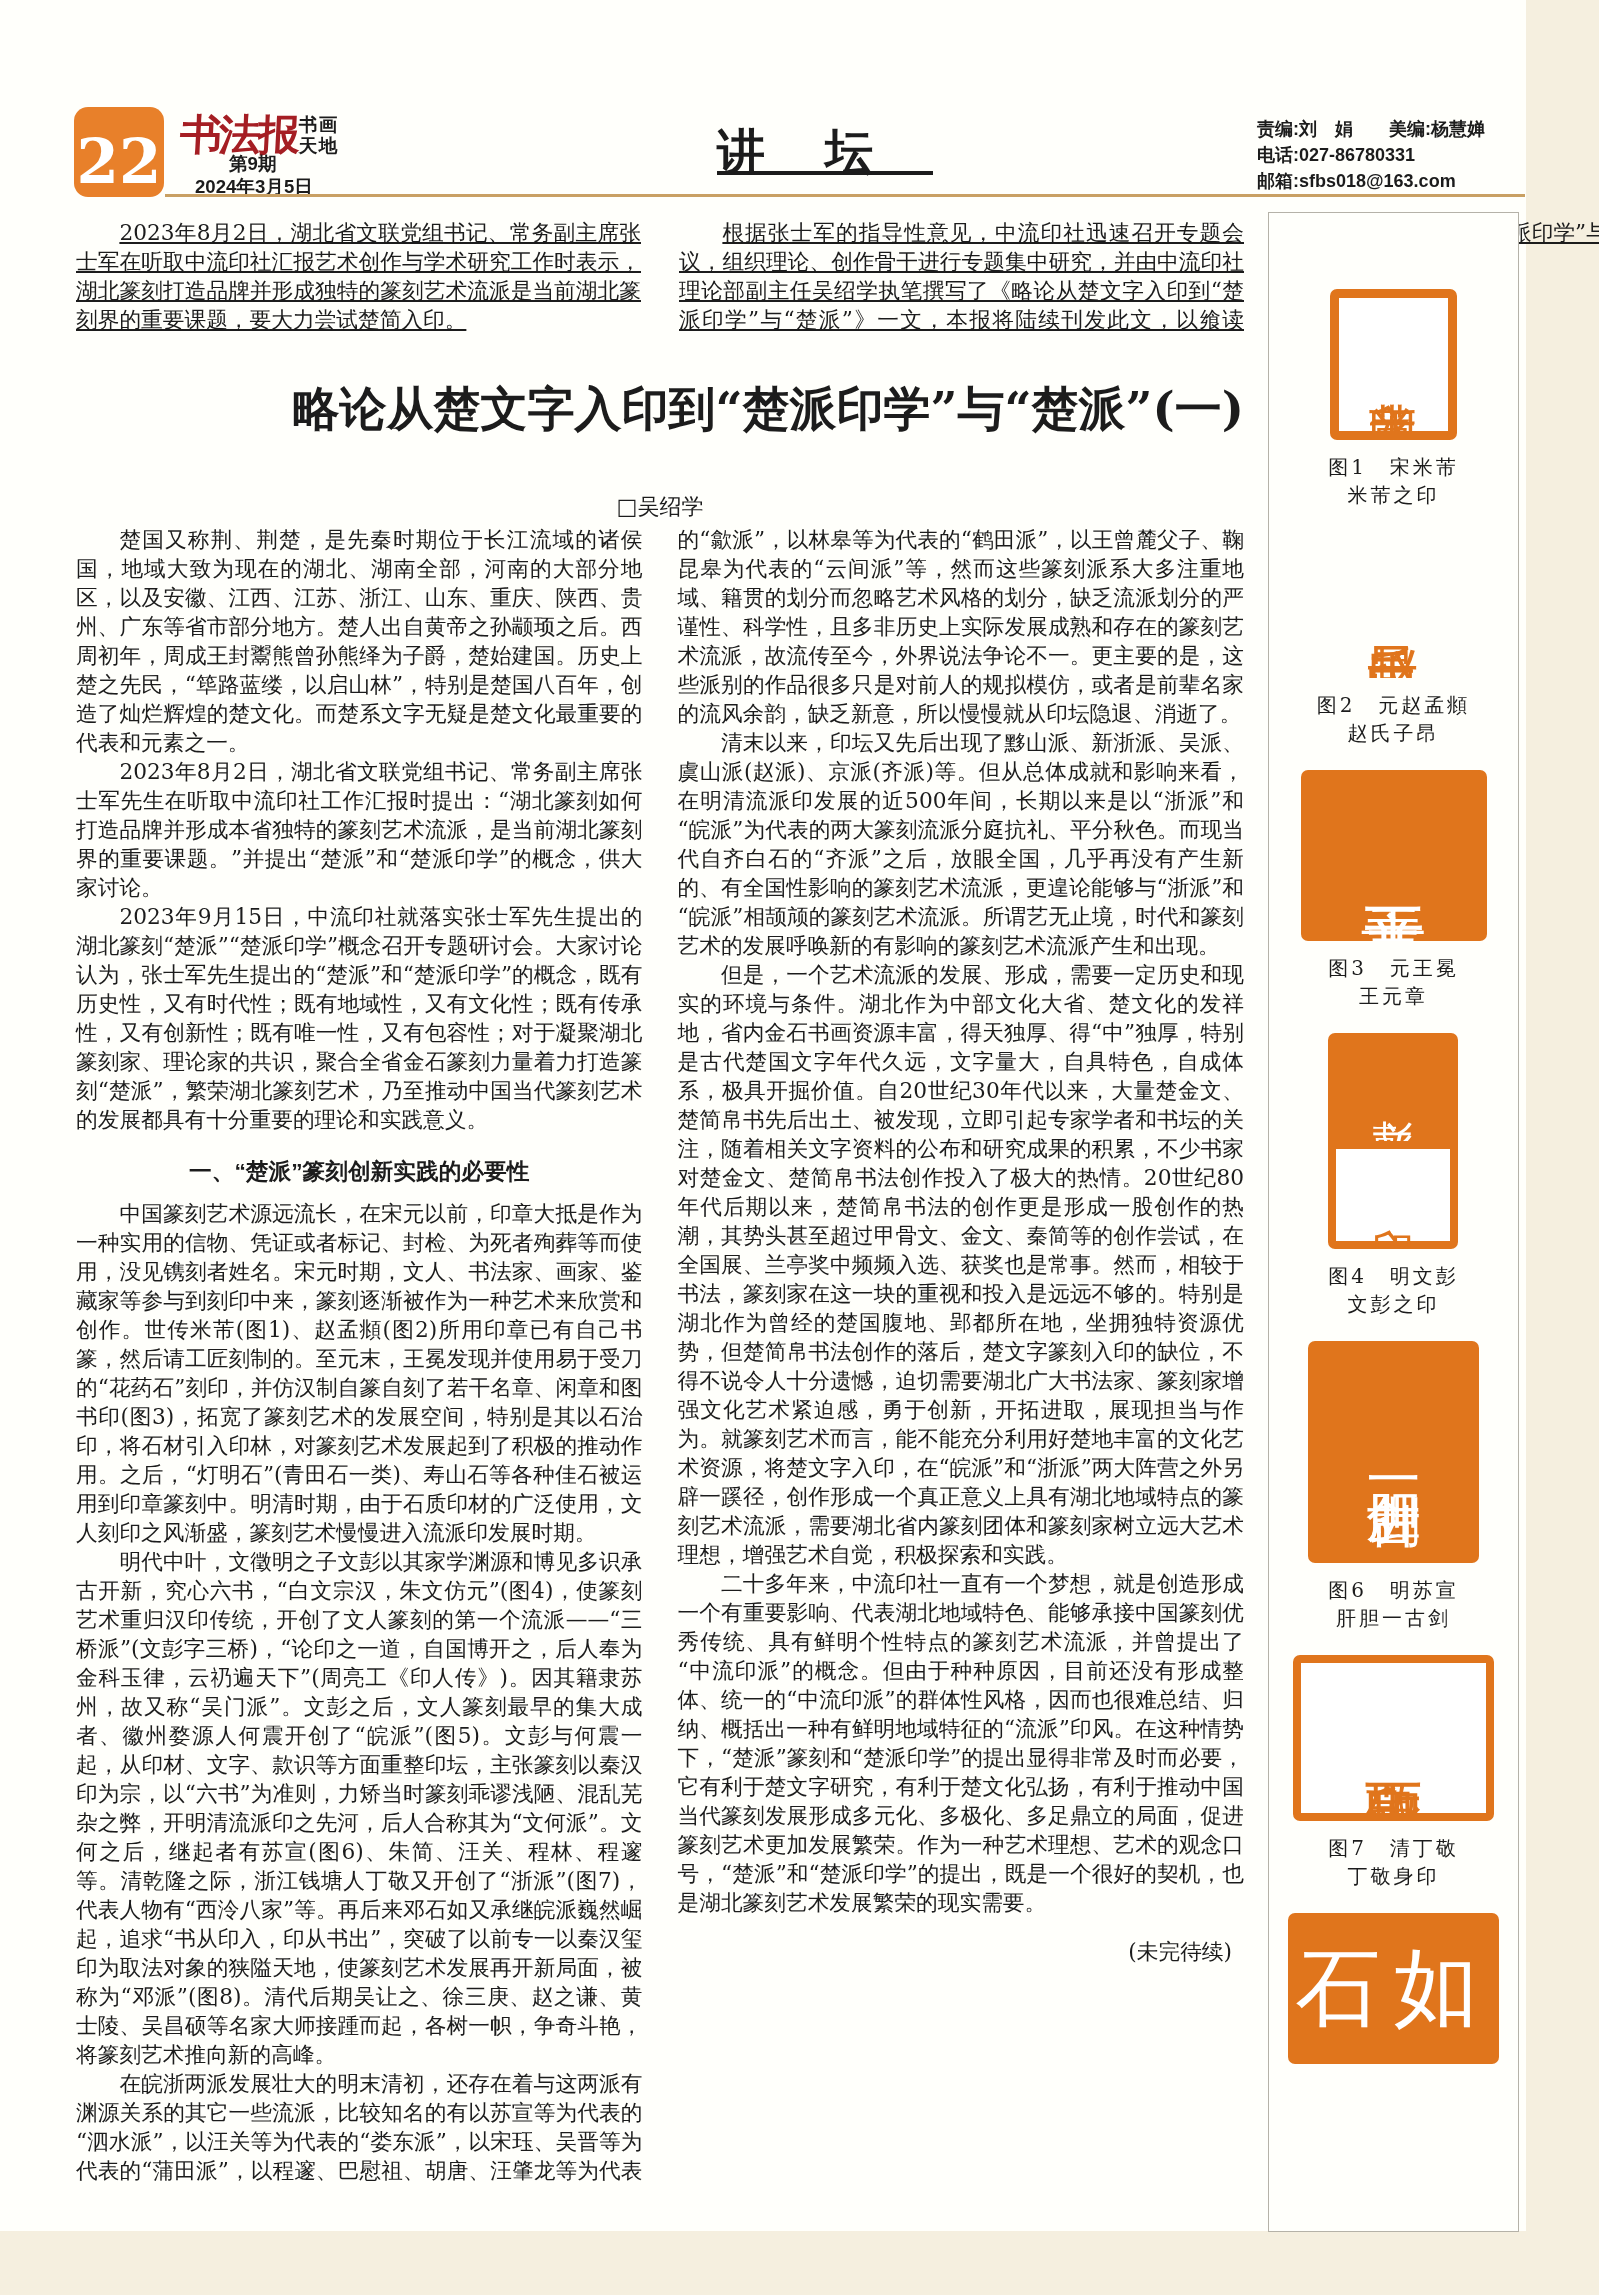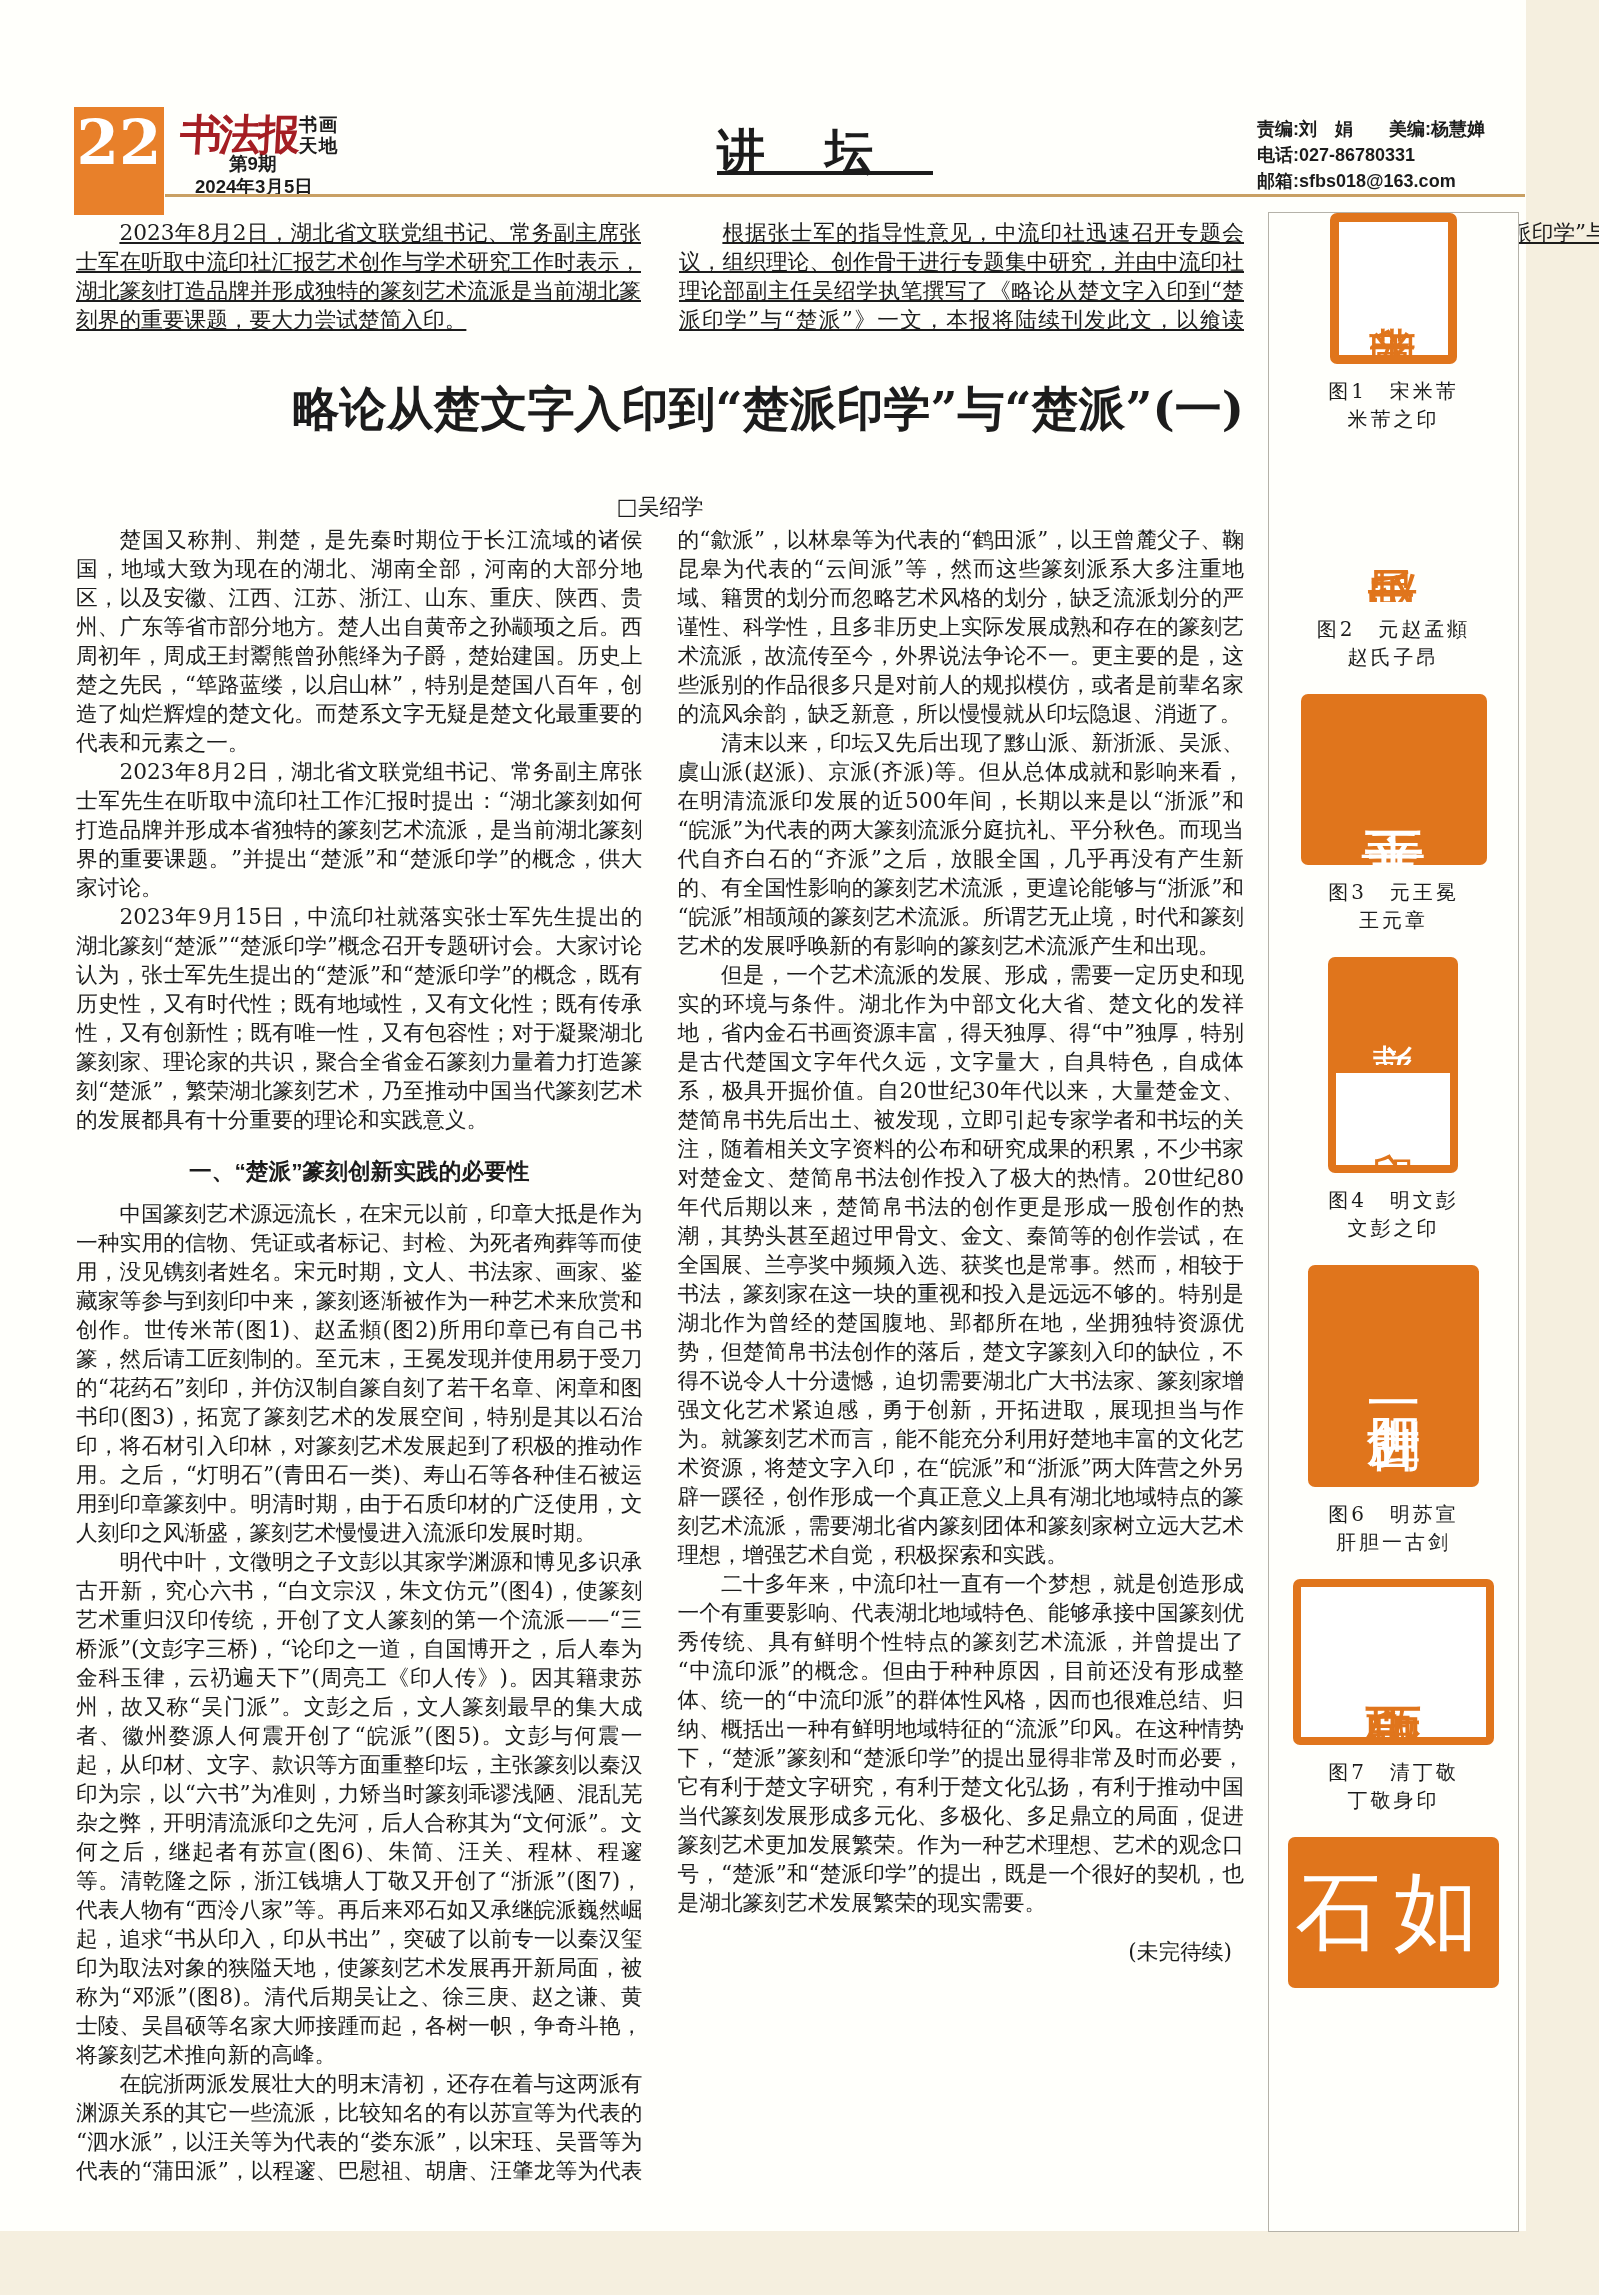--- a/index.html
+++ b/index.html
@@ -10,22 +10,22 @@
     --paper:#fffffb;
     --page-bg:#f5efdf;
     --ink:#1c1c1c;
   }
   *{margin:0;padding:0;box-sizing:border-box;}
   body{font-family:"DejaVu Serif","Liberation Serif",serif;color:var(--ink);}
   .page{position:relative;width:1600px;height:2295px;background:var(--page-bg);overflow:hidden;}
   .sheet{position:absolute;left:0;top:0;width:1526px;height:2231px;background:var(--paper);}
 
   
-  .pagenum-box{position:absolute;left:74px;top:107px;width:90px;height:108px;background:var(--box-orange);
-    display:flex;align-items:flex-start;justify-content:center;}
+  .pagenum-box{position:absolute;left:74px;top:107px;width:90px;height:90px;background:var(--box-orange);
+    display:flex;align-items:flex-end;justify-content:center;border-radius:14px;}
   .pagenum-box span{color:#fff;font-size:61px;font-weight:bold;font-family:"DejaVu Serif",serif;}
   .brand-logo{position:absolute;left:180px;top:107px;font-size:42px;font-weight:900;color:var(--logo-red);
     letter-spacing:-3px;white-space:nowrap;transform:skewX(-3deg);}
   .sublogo{position:absolute;left:298px;top:112px;display:grid;grid-template-columns:20px 20px;grid-auto-rows:21px;
     font-size:18.6px;font-weight:bold;text-align:center;}
   .issue{position:absolute;left:229px;top:151px;font-size:18.6px;font-family:"Liberation Sans",sans-serif;font-weight:600;}
   .date{position:absolute;left:195px;top:174px;font-size:18.6px;font-family:"Liberation Sans",sans-serif;font-weight:600;white-space:nowrap;}
   .section-title{position:absolute;left:717px;top:120px;font-size:48px;font-weight:bold;letter-spacing:60px;white-space:nowrap;text-decoration:underline;}
   .editors{position:absolute;left:1257px;top:116px;font-family:"Liberation Sans",sans-serif;font-size:18px;font-weight:600;
     line-height:26px;white-space:nowrap;}
@@ -48,21 +48,21 @@
     column-count:2;column-gap:35px;column-fill:auto;
     font-size:21.7px;line-height:29px;text-align:justify;}
   .body-flow p{text-indent:2em;}
   .body-flow h2{font-family:"Liberation Sans",sans-serif;font-size:22.7px;font-weight:bold;text-align:center;
     margin:23px 0 13px 0;}
   .continued{text-align:right;text-indent:0 !important;padding-right:12px;margin-top:20px;}
 
   
   .sidebar{position:absolute;left:1268px;top:212px;width:251px;height:2020px;background:var(--paper);
     border:1px solid #b5b2a8;display:flex;flex-direction:column;align-items:center;
-    gap:23px;}
+    padding-top:76px;gap:23px;}
   figure{display:flex;flex-direction:column;align-items:center;}
   figcaption{margin-top:13px;text-align:center;font-size:20px;line-height:28px;letter-spacing:3px;}
   .seal{display:flex;align-items:center;justify-content:center;border-radius:7px;overflow:hidden;}
   .vert{writing-mode:vertical-rl;text-orientation:upright;}
   .seal.outline{background:#fff;border:9px solid var(--accent);color:var(--accent);}
   .seal.strokes{background:transparent;color:var(--accent);}
   .seal.solid{background:var(--accent);color:#fff;}
   .f1 .seal{width:127px;height:151px;font-size:48px;line-height:56px;}
   .f2 .seal{width:146px;height:146px;font-size:52px;line-height:68px;}
   .f3 .seal{width:186px;height:171px;font-size:66px;line-height:86px;}

